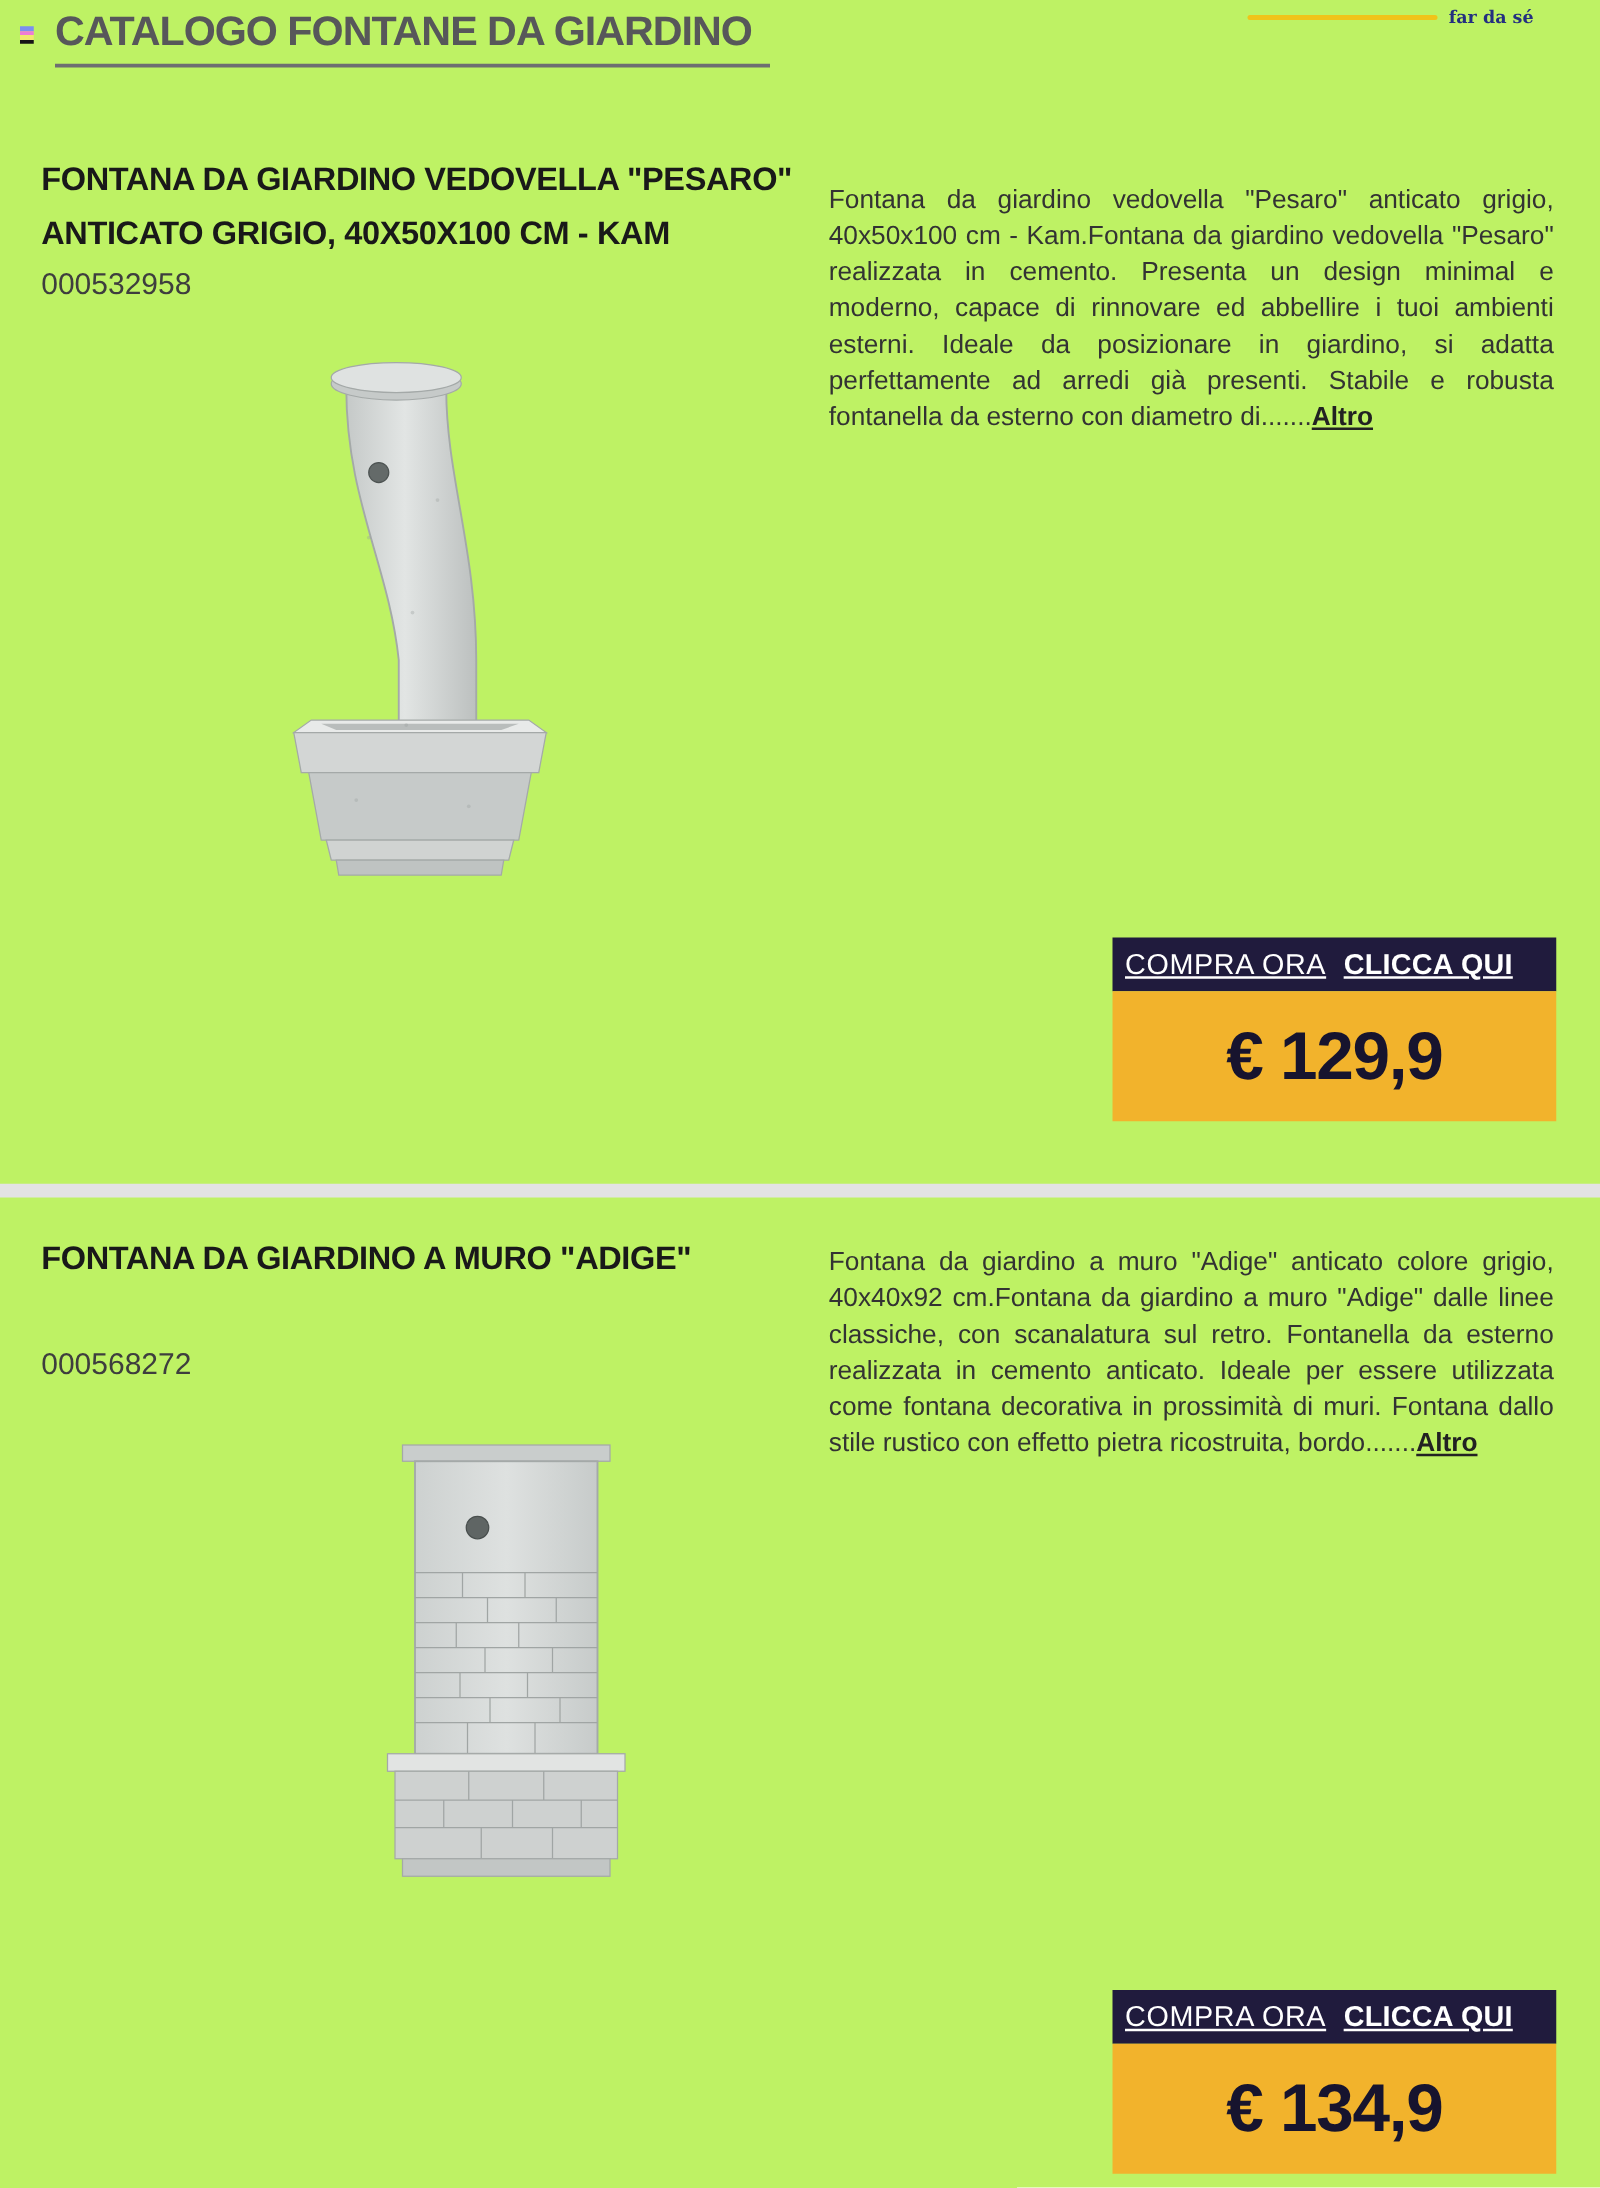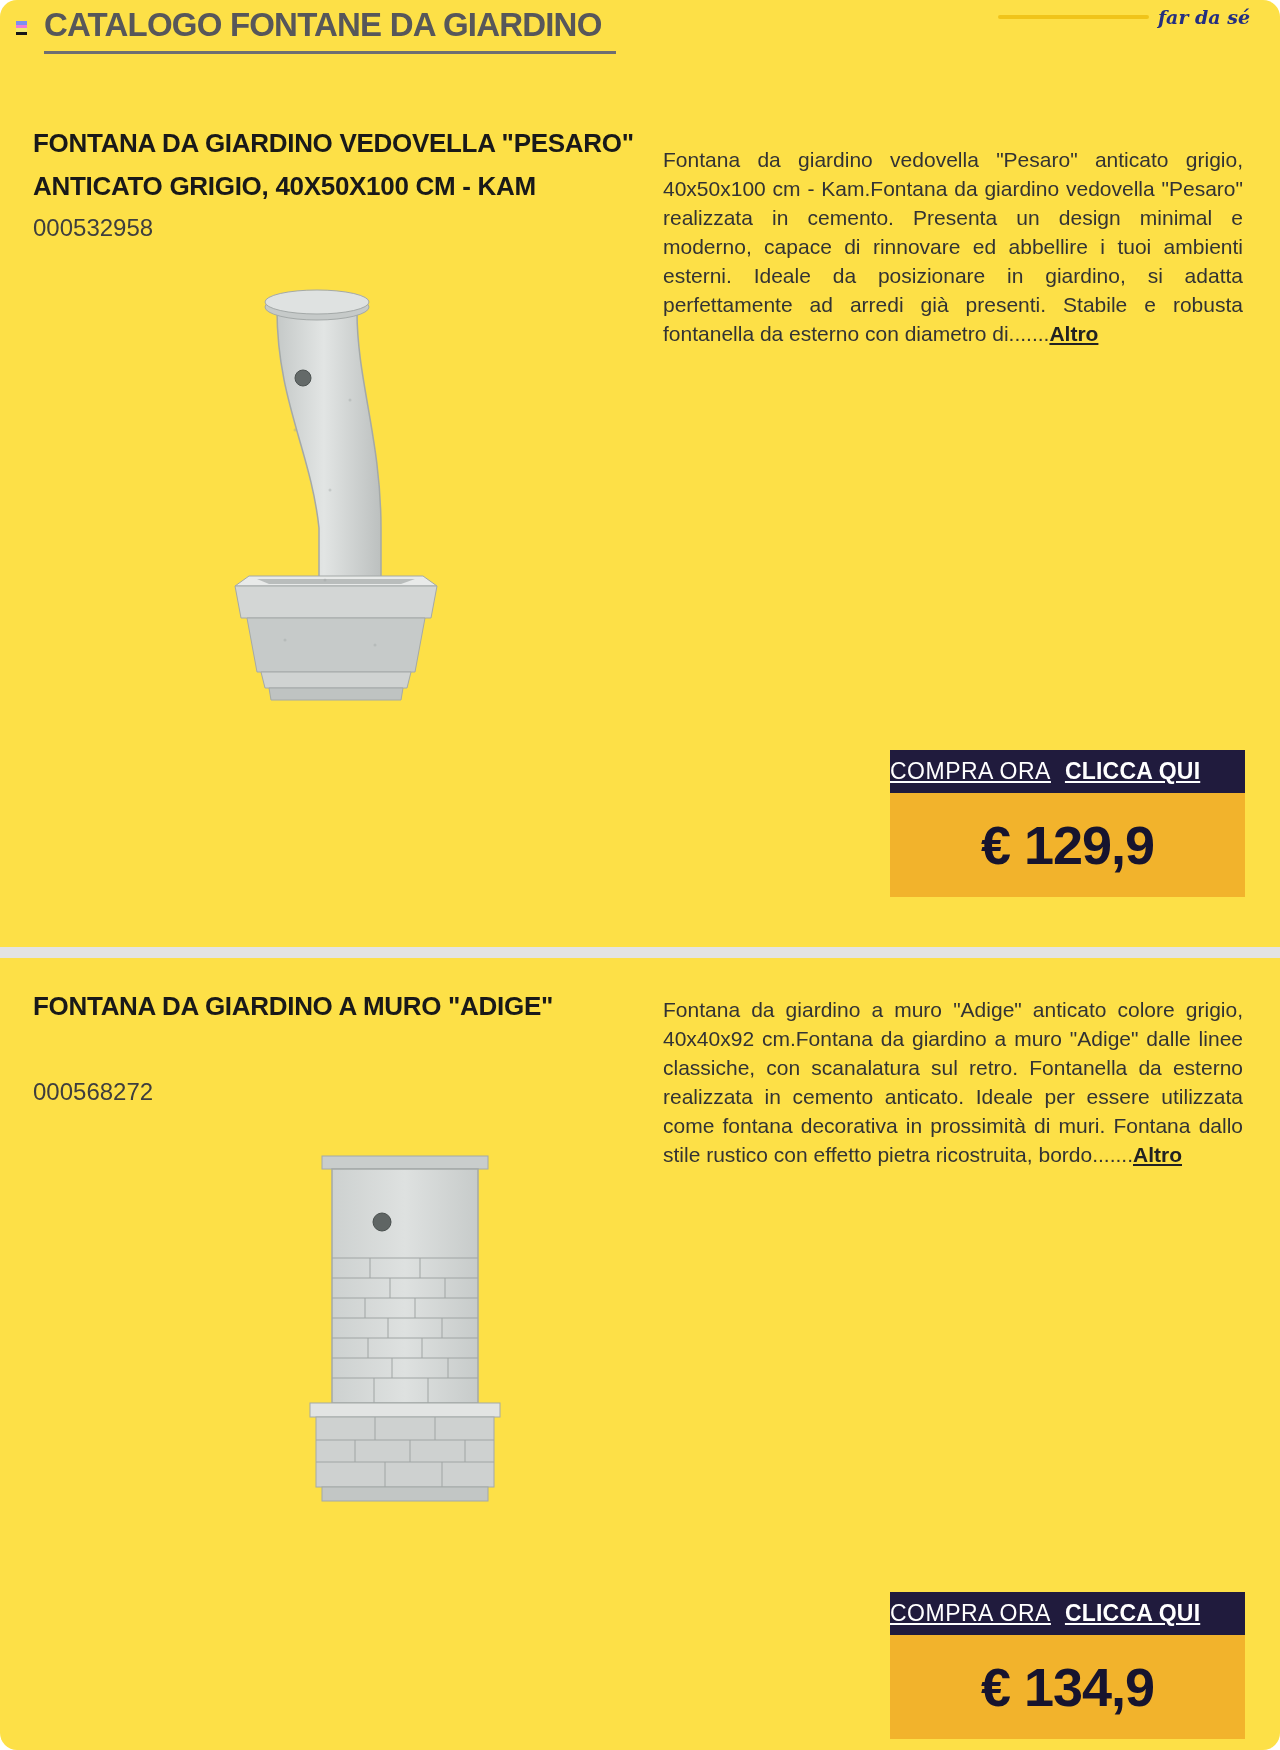--- a/index.html
+++ b/index.html
@@ -2,23 +2,22 @@
 <html><head>
 <meta charset="utf-8">
 <style>
   * { box-sizing: border-box; margin: 0; padding: 0; }
   html, body { background: #ffffff; }
   .page {
     position: relative;
     width: 1280px;
     height: 1750px;
     overflow: hidden;
-    background: #fde047;
+    background: #bef264;
     font-family: "Liberation Sans", sans-serif;
-    border-radius: 17px;
   }
 
   
   .cmyk-icon { position: absolute; left: 16px; top: 21px; width: 11px; height: 14px; }
   .cmyk-icon div { height: 3.5px; width: 100%; }
   .cmyk-blue    { background: #7b8ff0; }
   .cmyk-magenta { background: #ef7bd6; }
   .cmyk-yellow  { background: #efe96e; }
   .cmyk-black   { background: #161616; }
 
@@ -32,22 +31,22 @@
   }
 
   .logo { position: absolute; left: 998px; top: 5px; width: 252px; }
   .logo-main { font-size: 37px; font-weight: bold; letter-spacing: -1.5px; line-height: 1; white-space: nowrap; }
   .logo-euro { color: #242f80; }
   .logo-brico { color: #e02128; }
   .logo-reg { font-size: 11px; color: #e02128; vertical-align: top; font-weight: bold; }
   .logo-sub { display: flex; align-items: center; margin-top: 1px; }
   .logo-bar { height: 4px; width: 152px; background: #f0c419; border-radius: 2px; }
   .logo-tagline {
-    font-family: "DejaVu Serif", serif; font-style: italic; font-weight: bold;
-    color: #242f80; font-size: 19px; margin-left: 9px; white-space: nowrap;
+    font-family: "DejaVu Serif", serif; font-weight: bold;
+    color: #242f80; font-size: 14px; margin-left: 9px; white-space: nowrap;
   }
 
   
   .prod-title {
     position: absolute; left: 33px; width: 575px;
     font-size: 26px; font-weight: bold; letter-spacing: -0.3px;
     color: #191919; white-space: nowrap;
   }
   .prod-code {
     position: absolute; left: 33px;
@@ -60,21 +59,21 @@
   }
   .altro {
     font-weight: bold; color: #222222;
     text-decoration: underline; cursor: pointer;
   }
 
   
   .price-box { position: absolute; left: 890px; width: 355px; }
   .buy-bar {
     height: 43px; background: #201b3d;
-    display: flex; align-items: center; 
+    display: flex; align-items: center; padding-left: 10px;
   }
   .buy-bar a { color: #ffffff; font-size: 23px; text-decoration: underline; cursor: pointer; white-space: nowrap; }
   .compra { font-weight: normal; letter-spacing: 0.5px; margin-right: 14px; }
   .clicca { font-weight: bold; letter-spacing: 0.2px; }
   .price-panel {
     height: 104px; background: #f2b32c;
     display: flex; align-items: center; justify-content: center;
     font-size: 54px; font-weight: bold; letter-spacing: -1px;
     color: #17142e; cursor: pointer;
   }

